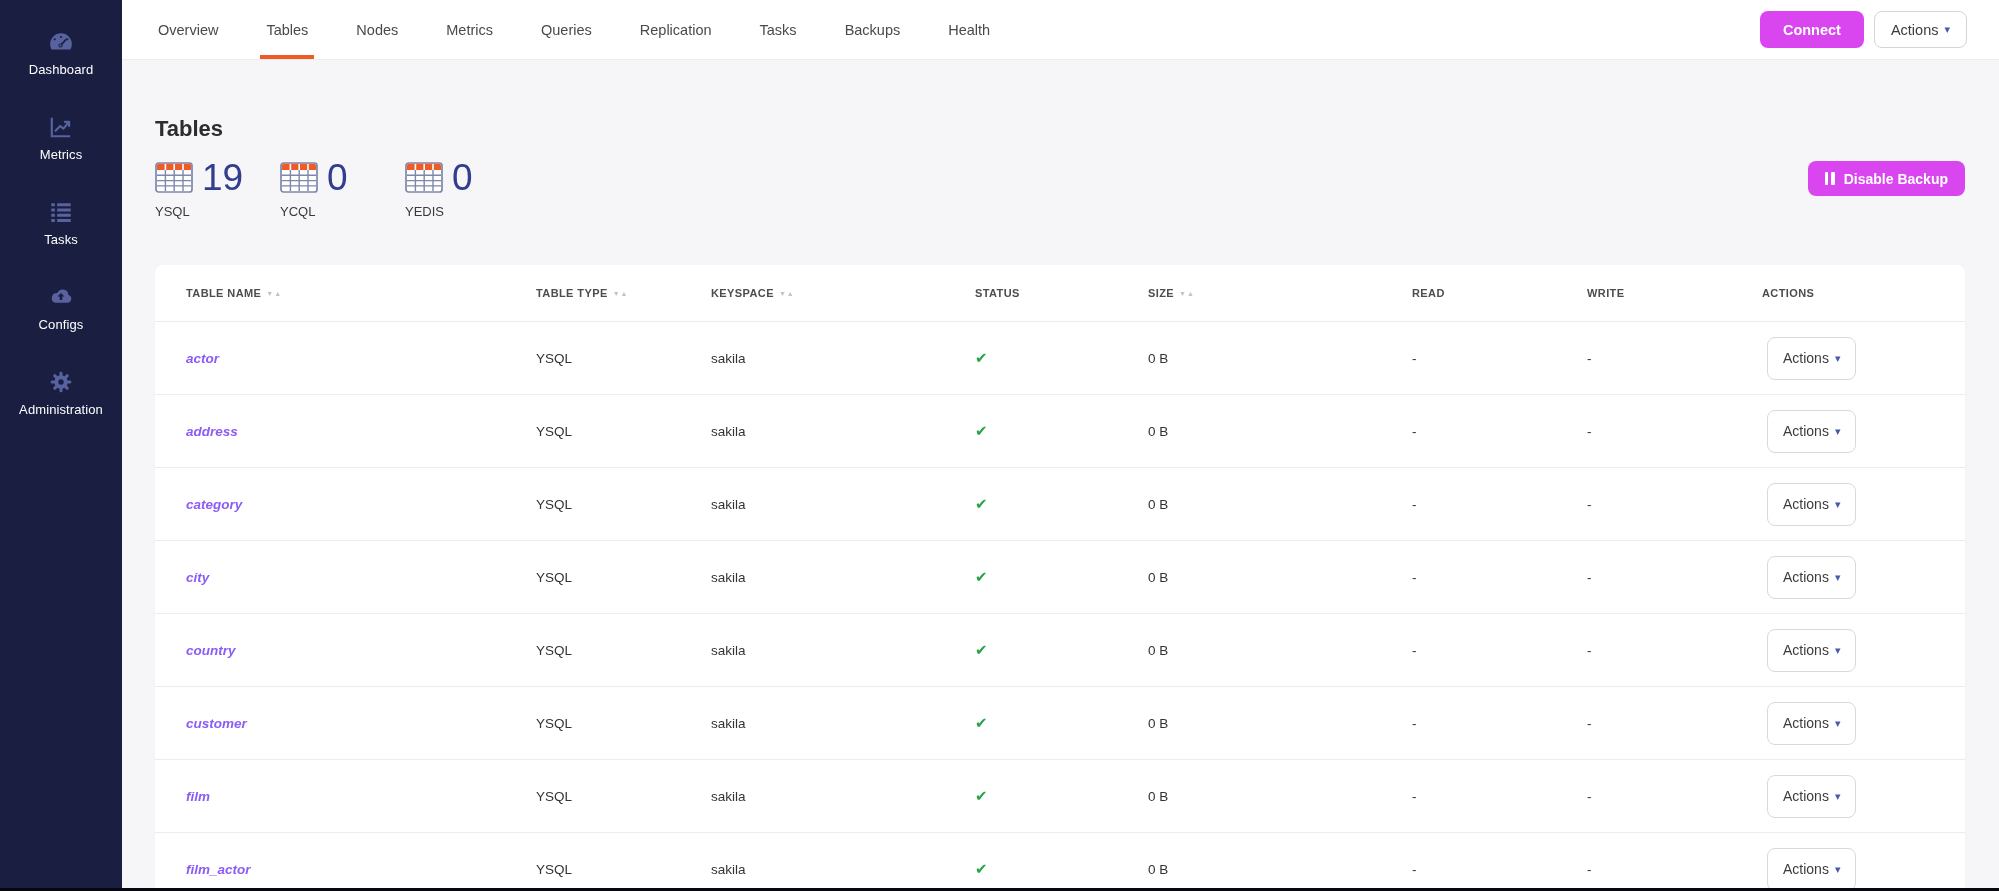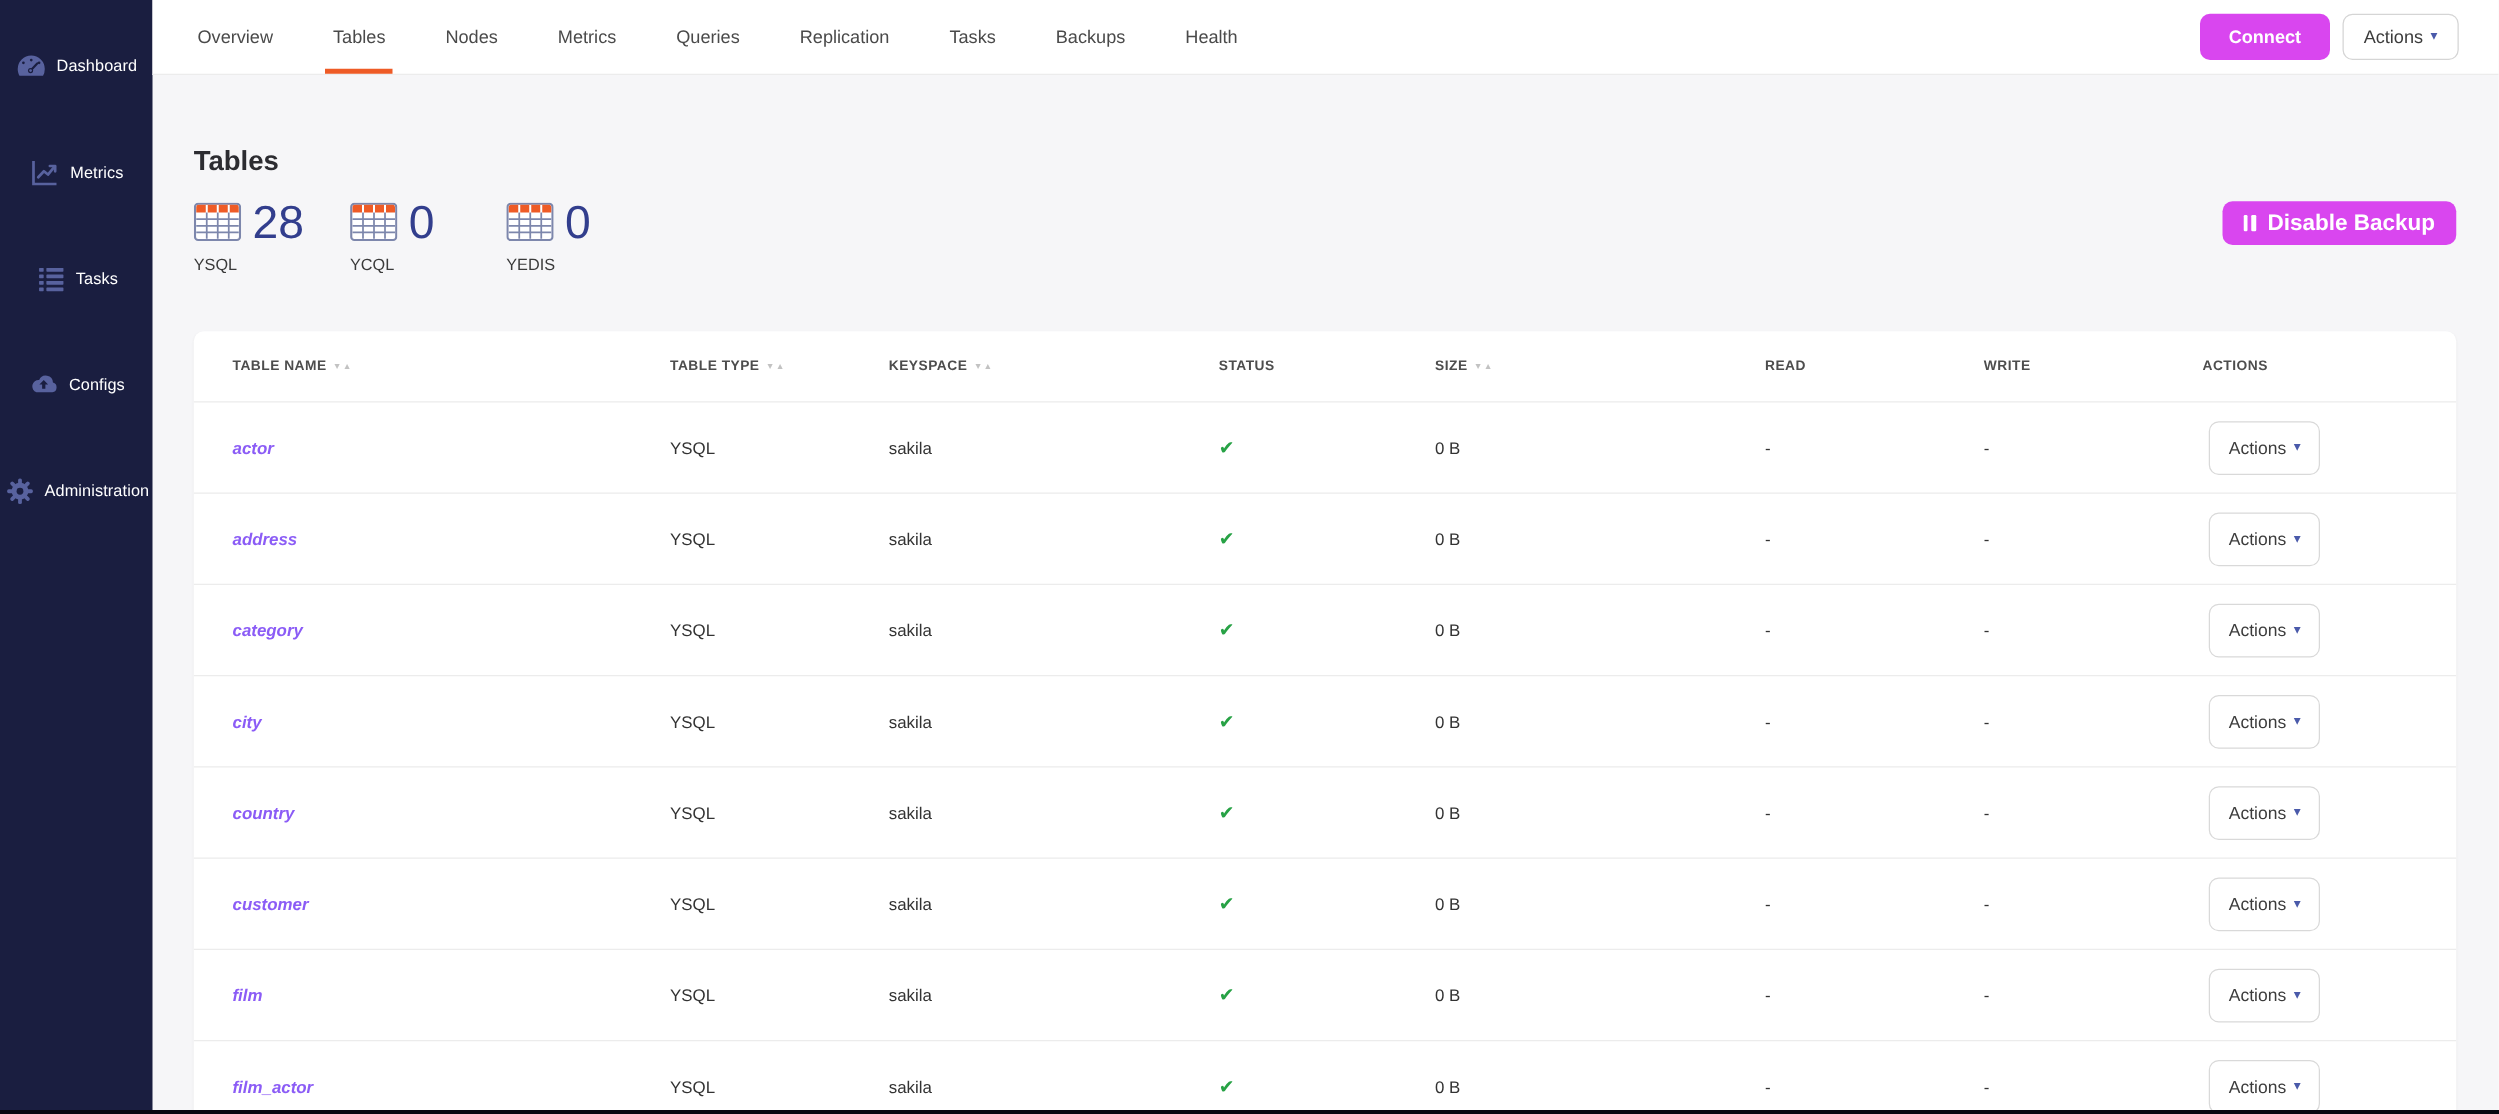--- a/index.html
+++ b/index.html
@@ -13,21 +13,21 @@
 
   
   .sidebar {
     width: 122px; height: 100%;
     background: #1a1e40;
     padding-top: 10px;
     flex-shrink: 0;
   }
   .nav-item {
     height: 85px;
-    display: flex; flex-direction: row;
+    display: flex; flex-direction: column;
     align-items: center; justify-content: center;
     gap: 7px;
     cursor: pointer;
   }
   .nav-item .nav-icon { width: 26px; height: 26px; color: #58629e; display: block; }
   .nav-item .nav-icon svg { width: 100%; height: 100%; display: block; }
   .nav-item .nav-label { color: #ffffff; font-size: 13px; font-weight: 500; letter-spacing: .1px; }
   .nav-item.active { background: #363e6e; }
   .nav-item.active .nav-icon { color: #ffffff; }
 
@@ -73,21 +73,21 @@
     padding: 0 34px 0 33px; overflow: hidden;
   }
   .page-title { margin-top: 42px; font-size: 22px; font-weight: 700; color: #2c2c31; }
 
   .stats-row { display: flex; align-items: flex-start; margin-top: 17px; }
   .stat { width: 125px; }
   .stat-top { display: flex; align-items: center; gap: 9px; }
   .stat-icon { width: 38px; height: 31px; display: block; }
   .stat-value { font-size: 37px; line-height: 1; font-weight: 500; color: #323e8d; }
   .stat-label { margin-top: 8px; font-size: 13px; color: #3a3a3a; }
-  .btn-backup { margin-left: auto; margin-top: 2px; height: 35px; padding: 0 17px; font-size: 18px; gap: 9px; }
+  .btn-backup { margin-left: auto; margin-top: 2px; height: 35px; padding: 0 17px; font-size: 14px; gap: 9px; }
   .pause-icon { display: inline-flex; gap: 3px; }
   .pause-icon i { display: block; width: 3.5px; height: 13px; background: #fff; border-radius: 1px; }
 
   
   .card {
     margin-top: 46px; background: #fff;
     border-radius: 8px 8px 0 0;
     flex: 1; overflow: hidden;
     box-shadow: 0 1px 2px rgba(0,0,0,.04);
   }
@@ -226,21 +226,21 @@
 
         <div class="stat">
           <div class="stat-top">
             <svg class="stat-icon" viewBox="0 0 38 31">
               <rect x="1" y="1" width="36" height="29" rx="2.5" fill="#ffffff" stroke="#7d87ac" stroke-width="1.7"></rect>
               <path d="M2 3.5a1.8 1.8 0 0 1 1.8-1.7h30.4A1.8 1.8 0 0 1 36 3.5V8H2z" fill="#ee5b26"></path>
               <path d="M10.4 2v27M19.2 2v27M28 2v27" stroke="#ffffff" stroke-width="1.6"></path>
               <path d="M10.4 8v21M19.2 8v21M28 8v21" stroke="#7d87ac" stroke-width="1.4"></path>
               <path d="M2 13.3h34M2 18.6h34M2 23.9h34" stroke="#7d87ac" stroke-width="1.4"></path>
             </svg>
-            <span class="stat-value">28</span>
+            <span class="stat-value">19</span>
           </div>
           <div class="stat-label">YSQL</div>
         </div>
 
         <div class="stat">
           <div class="stat-top">
             <svg class="stat-icon" viewBox="0 0 38 31">
               <rect x="1" y="1" width="36" height="29" rx="2.5" fill="#ffffff" stroke="#7d87ac" stroke-width="1.7"></rect>
               <path d="M2 3.5a1.8 1.8 0 0 1 1.8-1.7h30.4A1.8 1.8 0 0 1 36 3.5V8H2z" fill="#ee5b26"></path>
               <path d="M10.4 2v27M19.2 2v27M28 2v27" stroke="#ffffff" stroke-width="1.6"></path>

